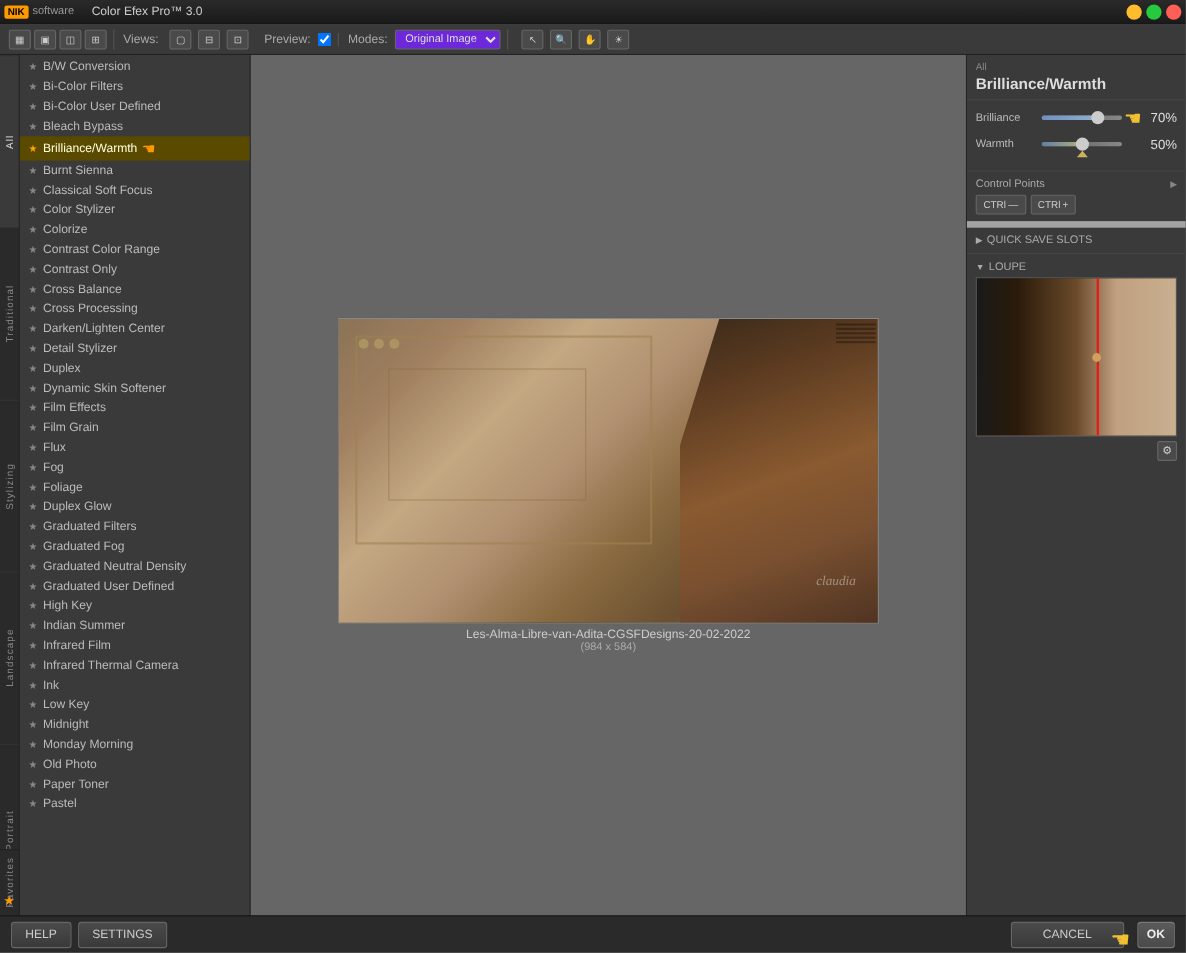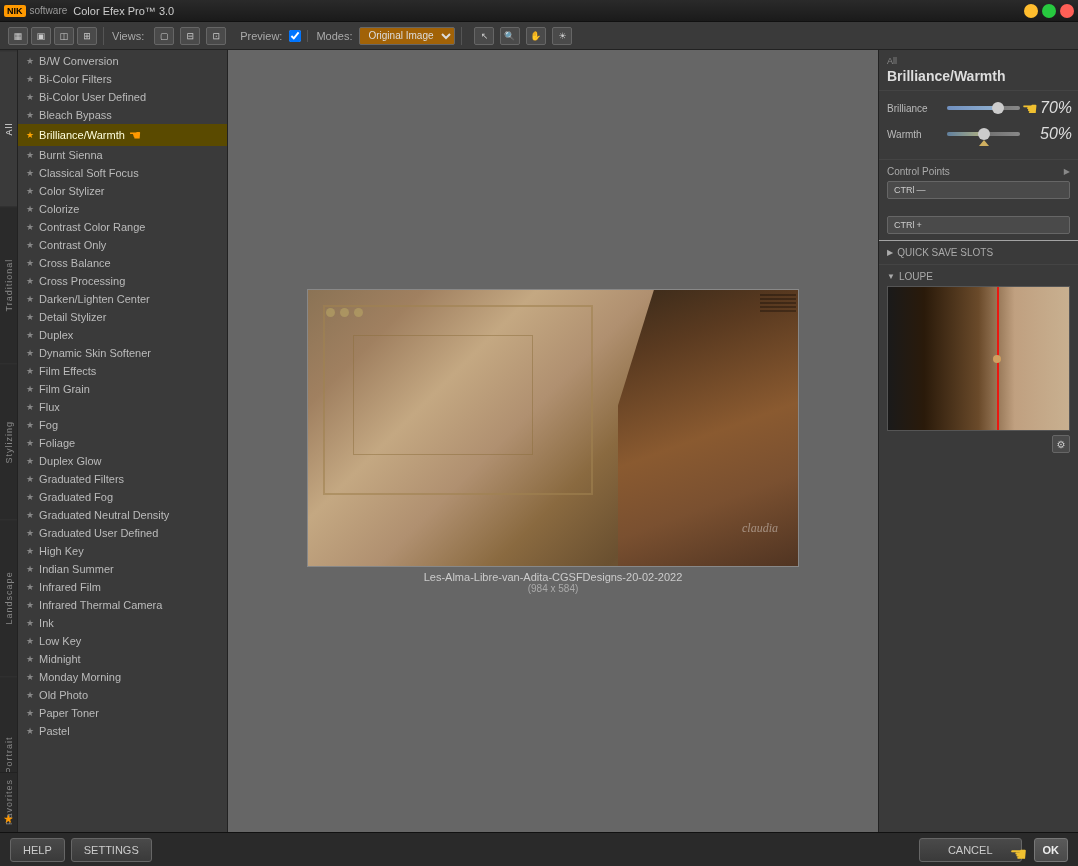--- a/index.html
+++ b/index.html
@@ -29,21 +29,21 @@
       color: #000;
       font-size: 9px;
       font-weight: bold;
       padding: 1px 3px;
       border-radius: 2px;
       margin-right: 4px;
     }
     #titlebar .soft-label {
       color: #999;
       font-size: 10px;
-      margin-right: 6px;
+      margin-right: 16px;
     }
     #titlebar .title-text {
       color: #ccc;
       font-size: 11px;
     }
     #titlebar .win-controls {
       margin-left: auto;
       display: flex;
       gap: 4px;
     }
@@ -89,21 +89,21 @@
       font-size: 9px;
       color: #ccc;
     }
     .toolbar-label {
       color: #aaa;
       font-size: 11px;
       margin-right: 4px;
     }
     .toolbar-select {
       height: 18px;
-      background: #a16207;
+      background: #6d28d9;
       border: 1px solid #666;
       color: #ddd;
       font-size: 10px;
       padding: 0 4px;
       border-radius: 2px;
       cursor: pointer;
     }
     .toolbar-checkbox {
       width: 12px;
       height: 12px;
@@ -301,26 +301,25 @@
       position: absolute;
       width: 12px;
       height: 12px;
       background: #ccc;
       border-radius: 50%;
       top: 50%;
       transform: translateY(-50%);
       cursor: pointer;
     }
     .slider-value {
-      font-size: 16px;
+      font-size: 12px;
       color: #ddd;
       width: 30px;
       text-align: right;
       flex-shrink: 0;
-      font-style: italic;
     }
 
     
     .slider-warmth .slider-fill {
       background: linear-gradient(to right, #708090, #b0c0a0);
     }
     .warmth-indicator {
       position: absolute;
       bottom: -4px;
       left: 50%;
@@ -328,38 +327,37 @@
       height: 0;
       border-left: 5px solid transparent;
       border-right: 5px solid transparent;
       border-bottom: 6px solid #d0b060;
       transform: translateX(-50%);
     }
 
     
     #control-points {
       padding: 6px 8px;
-      border-bottom: 1px solid #a3a3a3;
+      border-bottom: 6px solid #a3a3a3;
     }
     .section-header {
       font-size: 10px;
       color: #aaa;
       margin-bottom: 4px;
       display: flex;
       align-items: center;
       justify-content: space-between;
     }
     .section-arrow {
       font-size: 8px;
       color: #888;
     }
     .cp-buttons {
       display: flex;
-      gap: 17px;
-      flex-direction: column;
+      gap: 4px;
     }
     .cp-btn {
       height: 18px;
       background: #4a4a4a;
       border: 1px solid #666;
       color: #ccc;
       font-size: 9px;
       padding: 0 6px;
       border-radius: 2px;
       cursor: pointer;

